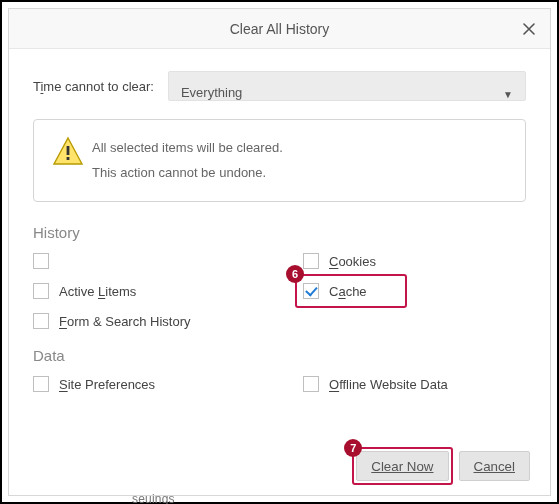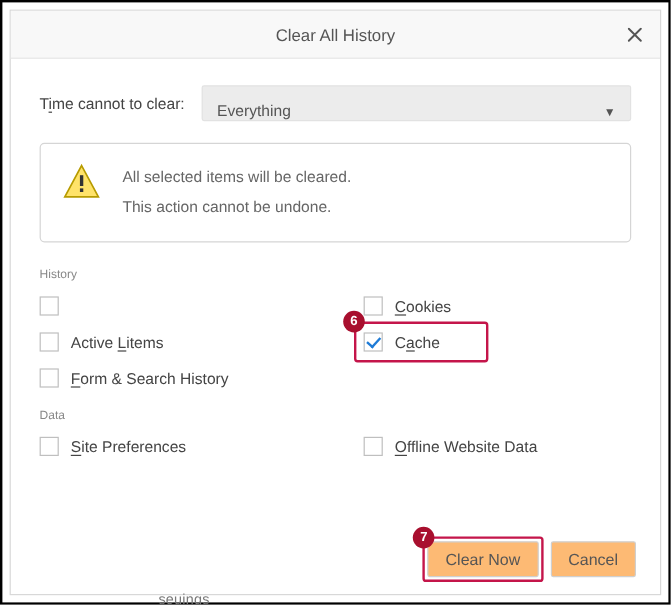--- a/index.html
+++ b/index.html
@@ -26,25 +26,25 @@
   .row-range { display: flex; align-items: center; gap: 14px; margin-bottom: 18px; }
   .lbl-range { color: #444; }
   .select {
     flex: 1; height: 30px; background: #ececec; border: 1px solid #e2e2e2;
     display: flex; align-items: flex-end; justify-content: space-between;
     padding: 0 12px; color: #555; border-radius: 2px; cursor: pointer;
   }
   .caret { font-size: 10px; color: #555; }
   .alert {
     border: 1px solid #d5d5d5; border-radius: 4px; padding: 16px 18px;
-    display: flex; gap: 18px; align-items: flex-start; margin-bottom: 22px;
+    display: flex; gap: 8px; align-items: flex-start; margin-bottom: 22px;
   }
   .alert-text { color: #666; line-height: 1.9; }
   .warn-icon { width: 32px; height: 32px; flex-shrink: 0; }
-  .section-hd { color: #888; font-size: 10px; margin: 8px 0 12px 0; font-weight: 400; }
+  .section-hd { color: #888; font-size: 15px; margin: 8px 0 12px 0; font-weight: 400; }
   .grid {
     display: grid; grid-template-columns: 270px 1fr; row-gap: 14px; align-items: center;
   }
   .chk { display: flex; align-items: center; gap: 10px; color: #444; cursor: pointer; position: relative; }
   .box {
     width: 16px; height: 16px; border: 1px solid #bfbfbf; background: #fff;
     display: inline-flex; align-items: center; justify-content: center; flex-shrink: 0;
   }
   .box.checked::after {
     content: ""; width: 9px; height: 5px; border-left: 2px solid #1e7bd6; border-bottom: 2px solid #1e7bd6;
@@ -56,22 +56,22 @@
   }
   .badge {
     position: absolute; width: 18px; height: 18px; border-radius: 50%;
     background: #a80f2e; color: #fff; font-size: 11px; font-weight: 600;
     display: flex; align-items: center; justify-content: center; z-index: 5;
   }
   .footer {
     position: absolute; right: 20px; bottom: 14px; display: flex; gap: 10px; align-items: center;
   }
   .btn {
-    height: 30px; padding: 0 14px; border: 1px solid #cfcfcf; background: #fdba74;
-    color: #555; border-radius: 2px; cursor: pointer; display: inline-flex; align-items: center;
+    height: 30px; padding: 0 14px; border: 1px solid #cfcfcf; background: #e5e5e5;
+    color: #555; border-radius: 2px; cursor: pointer; display: inline-flex; align-items: center; text-decoration: underline;
   }
   .btn-wrap { position: relative; }
   .cutoff {
     position: absolute; left: 130px; bottom: -4px; color: #777; font-size: 12px; letter-spacing: 0.2px;
   }
 </style>
 </head>
 <body>
 
 <div class="frame">

